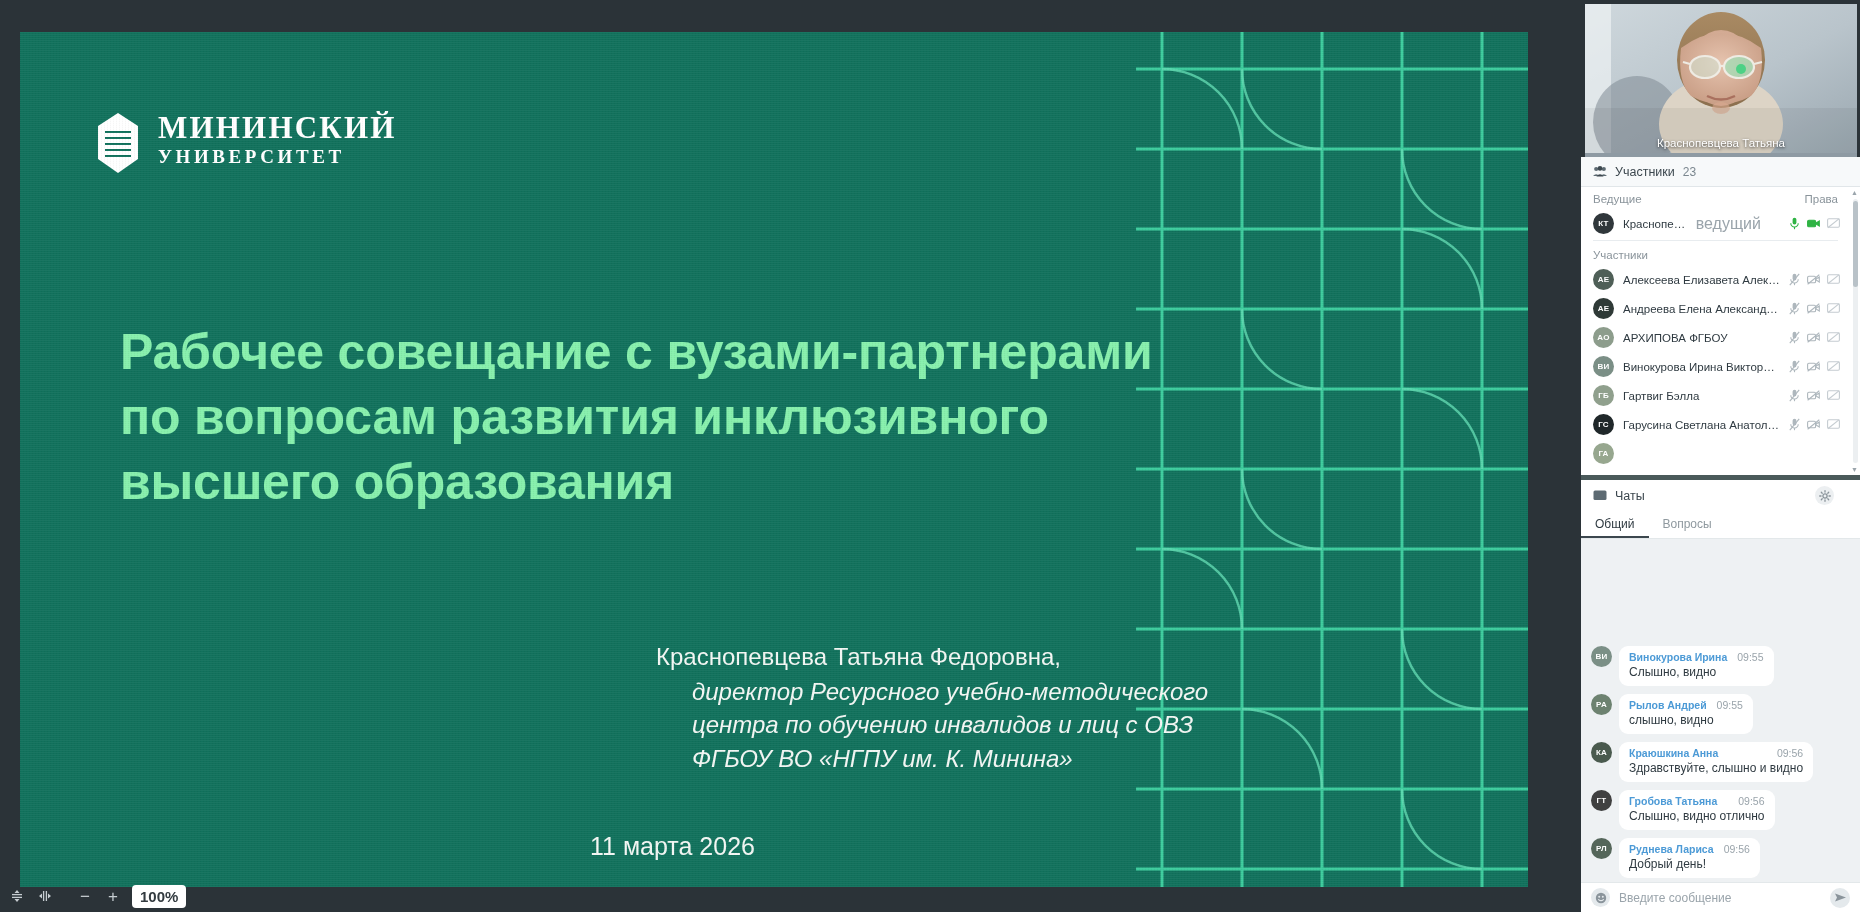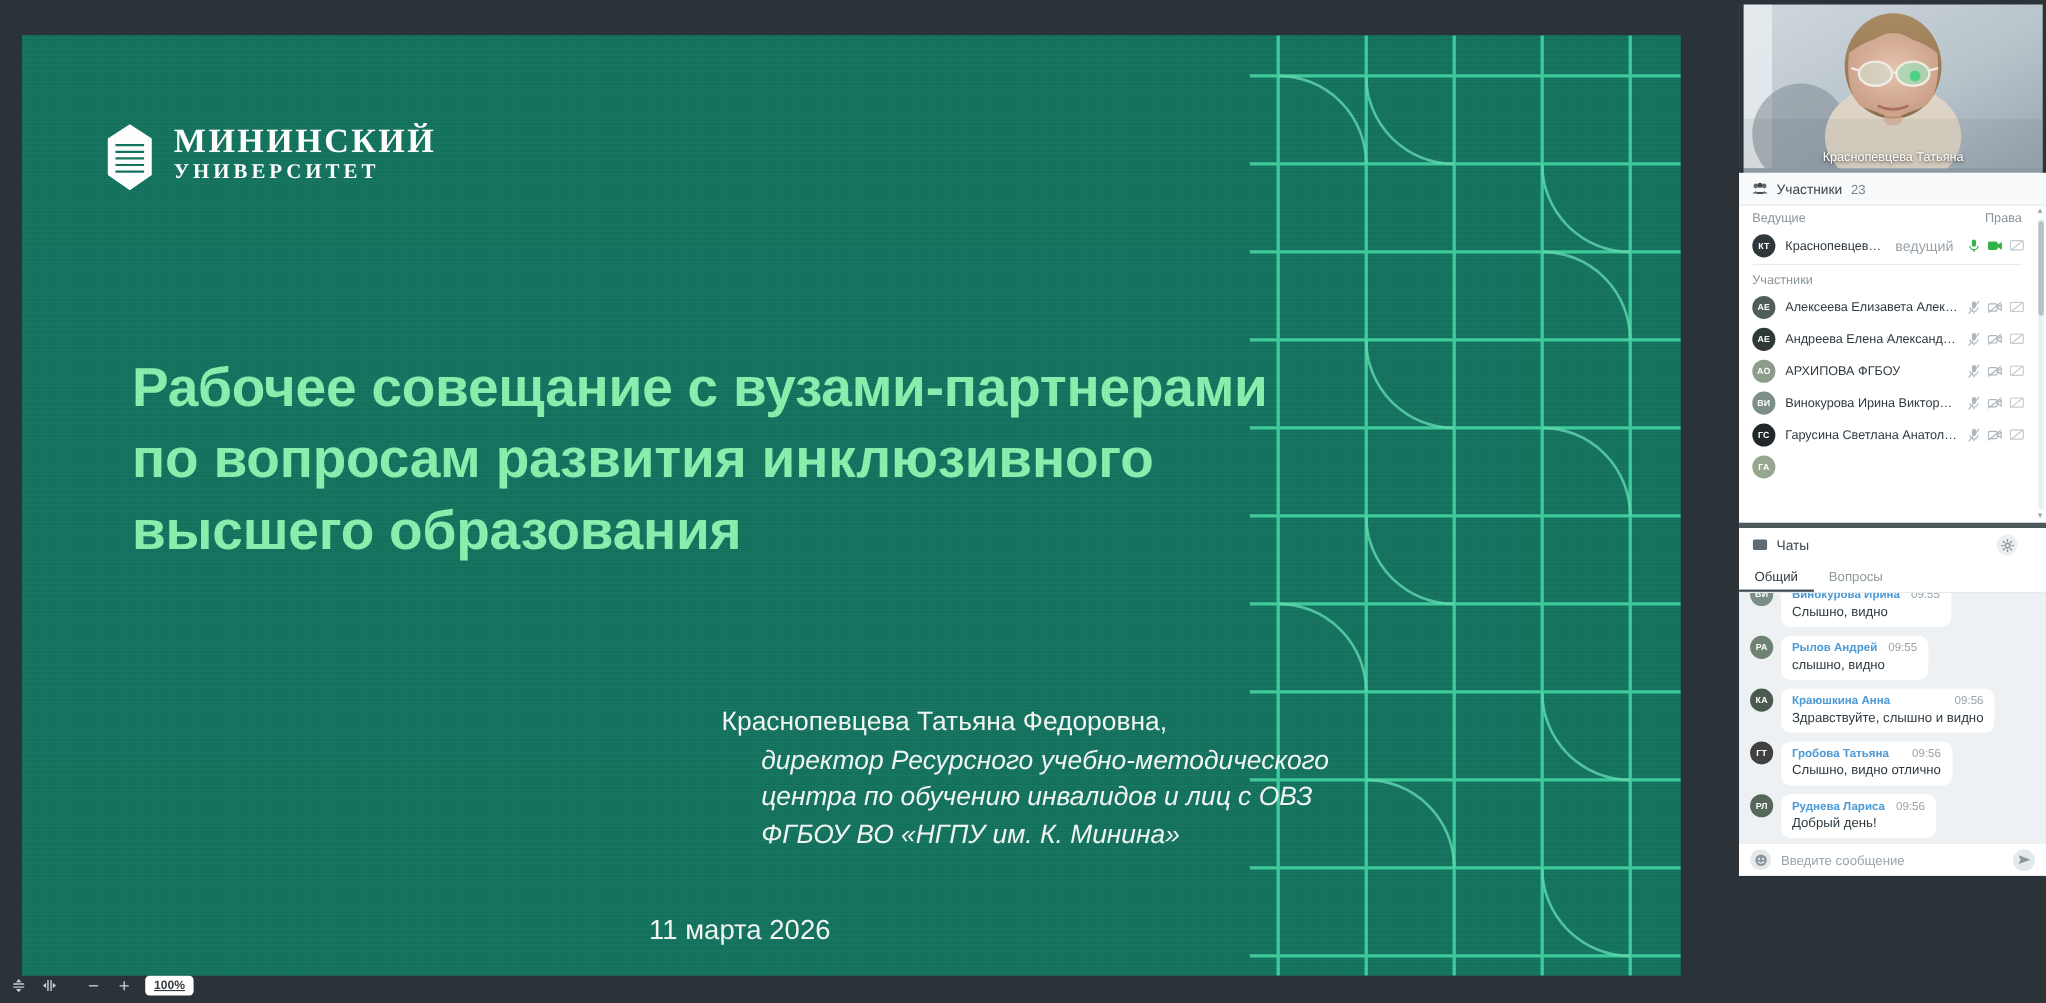--- a/index.html
+++ b/index.html
@@ -132,30 +132,29 @@
     display: flex; align-items: center; gap: 10px;
     margin-left: 12px;
   }
   .vb-sign {
     color: #c6cdd1; font-size: 17px; line-height: 1;
     width: 18px; text-align: center; cursor: pointer;
     user-select: none;
   }
   .vb-pct {
     background: #ffffff; color: #333b40;
-    font-size: 11px; font-weight: 700;
+    font-size: 15px; font-weight: 700;
     border-radius: 4px;
     padding: 3px 8px;
     cursor: pointer;
-    text-decoration: underline;
   }
 
   
   .sidebar {
-    width: 280px; height: 796px;
+    width: 280px; height: 912px;
     flex: 0 0 280px;
     background: #eef1f3;
     display: flex; flex-direction: column;
     border-left: 1px solid #2b3338;
   }
 
   
   .video-tile {
     position: relative;
     width: 280px; height: 157px;
@@ -214,21 +213,21 @@
     font-size: 8px; font-weight: 700;
     display: flex; align-items: center; justify-content: center;
     letter-spacing: .2px;
   }
   .pt-name {
     flex: 1 1 auto;
     font-size: 11.5px;
     color: #2f3a41;
     white-space: nowrap; overflow: hidden; text-overflow: ellipsis;
   }
-  .pt-role { font-size: 13px; color: #9aa4ab; margin-right: 4px; text-align: right; }
+  .pt-role { font-size: 16px; color: #9aa4ab; margin-right: 19px; text-align: right; }
   .pt-icons { display: flex; align-items: center; gap: 7px; flex: 0 0 auto; }
   .pt-icons svg { display: block; }
   .sep { height: 1px; background: #e8ecef; margin: 2px 12px; }
 
   
   .vscroll {
     position: absolute; right: 1px; top: 2px; bottom: 2px;
     width: 9px;
     display: flex; flex-direction: column; align-items: center;
     justify-content: space-between;
@@ -608,20 +607,41 @@
     <path d="M9 5 L12.3 3 L12.3 8 L9 6Z" fill="none" stroke="#aeb7bd" stroke-width="1.1"></path>
     <line x1="0.6" y1="10.2" x2="12.3" y2="0.8" stroke="#aeb7bd" stroke-width="1.1"></line>
   </svg>
               <svg width="13" height="11" viewBox="0 0 13 11">
     <rect x="0.6" y="0.8" width="11.8" height="8.4" rx="1.2" fill="none" stroke="#c5ccd1" stroke-width="1.1"></rect>
     <line x1="0.8" y1="9.8" x2="12.2" y2="0.6" stroke="#c5ccd1" stroke-width="1.1"></line>
   </svg>
      </span>
           </div>
           <div class="pt-row">
+            <span class="avatar" style="background:#90a08d">ГБ</span>
+     <span class="pt-name">Гартвиг Бэлла</span>
+     <span class="pt-icons">
+       <svg width="11" height="13" viewBox="0 0 11 13">
+    <rect x="3.6" y="0.8" width="3.8" height="6.6" rx="1.9" fill="#aeb7bd"></rect>
+    <path d="M1.8 6.3 a3.7 3.7 0 0 0 7.4 0" fill="none" stroke="#aeb7bd" stroke-width="1.1"></path>
+    <line x1="5.5" y1="10" x2="5.5" y2="12.2" stroke="#aeb7bd" stroke-width="1.1"></line>
+    <line x1="0.8" y1="12.2" x2="10.2" y2="0.8" stroke="#aeb7bd" stroke-width="1.1"></line>
+  </svg>
+              <svg width="13" height="11" viewBox="0 0 13 11">
+    <rect x="0.6" y="2.2" width="8" height="6.6" rx="1.3" fill="none" stroke="#aeb7bd" stroke-width="1.1"></rect>
+    <path d="M9 5 L12.3 3 L12.3 8 L9 6Z" fill="none" stroke="#aeb7bd" stroke-width="1.1"></path>
+    <line x1="0.6" y1="10.2" x2="12.3" y2="0.8" stroke="#aeb7bd" stroke-width="1.1"></line>
+  </svg>
+              <svg width="13" height="11" viewBox="0 0 13 11">
+    <rect x="0.6" y="0.8" width="11.8" height="8.4" rx="1.2" fill="none" stroke="#c5ccd1" stroke-width="1.1"></rect>
+    <line x1="0.8" y1="9.8" x2="12.2" y2="0.6" stroke="#c5ccd1" stroke-width="1.1"></line>
+  </svg>
+     </span>
+          </div>
+          <div class="pt-row">
             <span class="avatar" style="background:#20282a">ГС</span>
      <span class="pt-name">Гарусина Светлана Анатольевна</span>
      <span class="pt-icons">
        <svg width="11" height="13" viewBox="0 0 11 13">
     <rect x="3.6" y="0.8" width="3.8" height="6.6" rx="1.9" fill="#aeb7bd"></rect>
     <path d="M1.8 6.3 a3.7 3.7 0 0 0 7.4 0" fill="none" stroke="#aeb7bd" stroke-width="1.1"></path>
     <line x1="5.5" y1="10" x2="5.5" y2="12.2" stroke="#aeb7bd" stroke-width="1.1"></line>
     <line x1="0.8" y1="12.2" x2="10.2" y2="0.8" stroke="#aeb7bd" stroke-width="1.1"></line>
   </svg>
               <svg width="13" height="11" viewBox="0 0 13 11">

